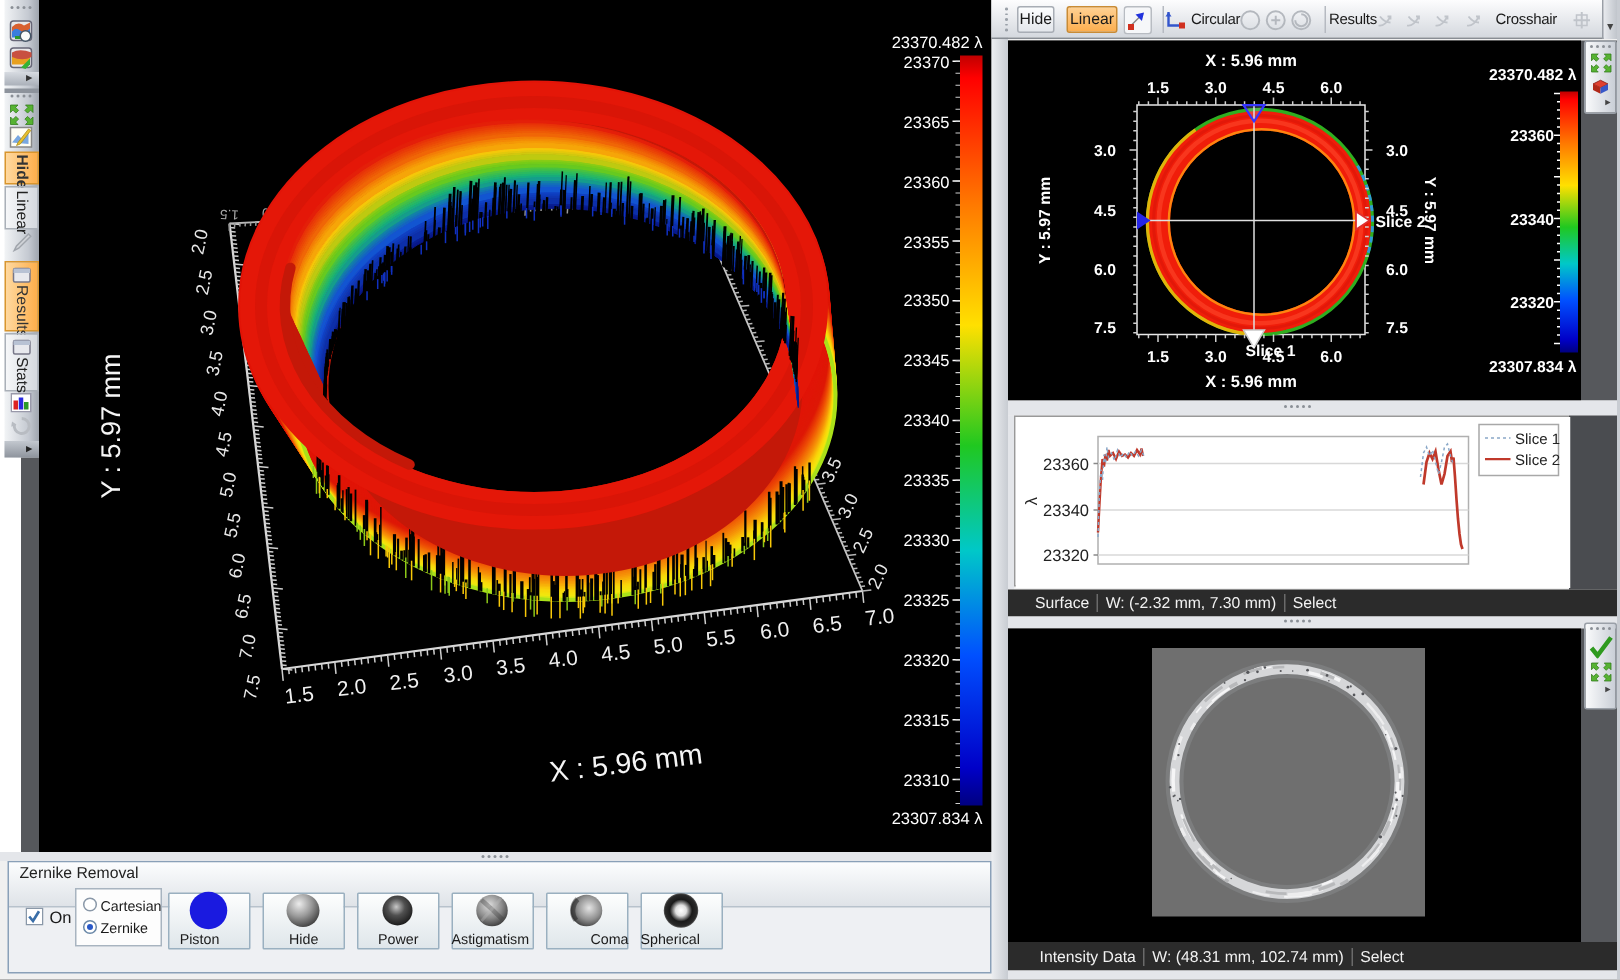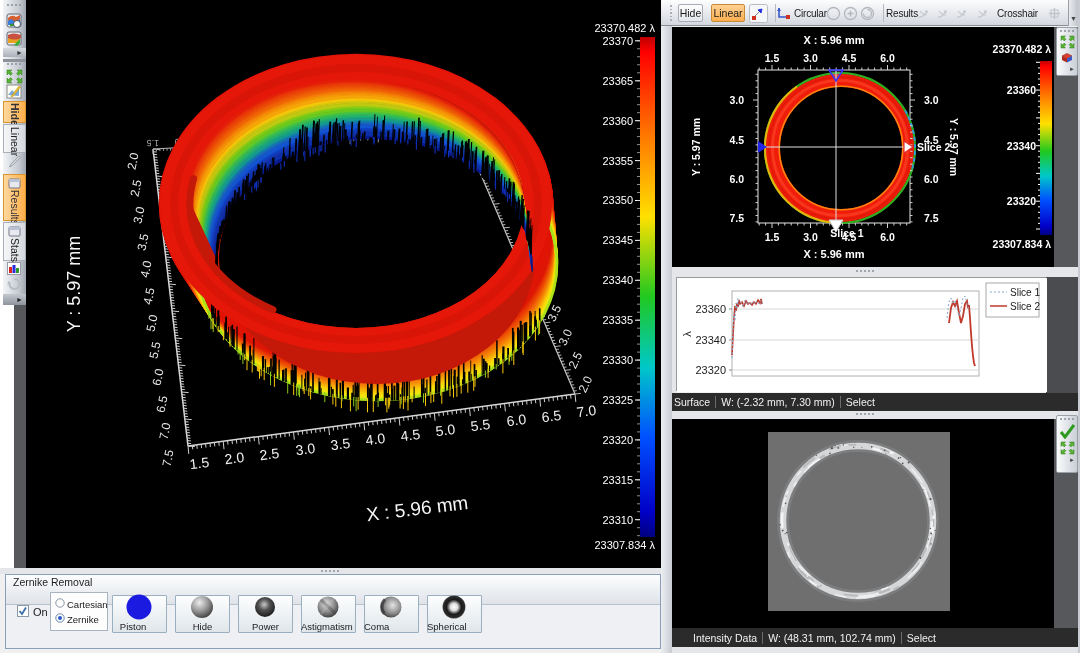--- a/index.html
+++ b/index.html
@@ -1796,21 +1796,21 @@
         <polyline points="55,80 56,50 57,35 58,42 59,25 60,31 61,20 62,27 64,24 66,29 68,22 70,27 72,24 74,27 76,23 78,26 80,23 82,26 84,22 86,27" fill="none" stroke="#8aa8c8" stroke-width="1" stroke-dasharray="2,2"></polyline>
         <polyline points="272,45 274,30 276,24 278,28 280,23 282,35 284,45 286,38 288,26 290,23 291,30 292,27 293,40 294,55 295,68 296,78 297,85 298,88" fill="none" stroke="#c0392b" stroke-width="1.8"></polyline>
         <polyline points="270,40 272,24 274,20 276,26 278,22 280,30 282,38 284,30 286,20 288,18 290,26 292,32" fill="none" stroke="#8aa8c8" stroke-width="1" stroke-dasharray="2,2"></polyline>
         <rect x="309" y="5" width="53" height="34" fill="#fff" stroke="#a8a8a8" stroke-width="1"></rect>
         <line x1="313" y1="14" x2="330" y2="14" stroke="#8aa8c8" stroke-width="1" stroke-dasharray="2,2"></line>
         <text x="333" y="18" fill="#222" font-size="10">Slice 1</text>
         <line x1="313" y1="28" x2="330" y2="28" stroke="#c0392b" stroke-width="1.5"></line>
         <text x="333" y="32" fill="#222" font-size="10">Slice 2</text>
       </svg></div>
   <div class="abs statusbar" style="left:672px;top:393px;width:406px;height:18px">
-      <span style="margin-left:2px">Surface</span>
+      <span style="margin-left:18px">Surface</span>
       <span class="sep"></span>
       <span>W: (-2.32 mm, 7.30 mm)</span>
       <span class="sep"></span>
       <span>Select</span>
     </div>
   <div class="abs" style="left:672px;top:411px;width:408px;height:8px;background:#e4e6ea"></div>
   <div class="abs dots-h" style="left:850px;top:413px;width:30px">
       <i></i>
       <i></i>
       <i></i>
@@ -2012,21 +2012,21 @@
       <defs>
         <radialGradient id="gc" cx="0.58" cy="0.42" r="0.75">
           <stop offset="0" stop-color="#e4e4e4"></stop>
           <stop offset="0.5" stop-color="#909090"></stop>
           <stop offset="1" stop-color="#181818"></stop>
         </radialGradient>
       </defs>
       <circle cx="15" cy="13" r="10.5" fill="url(#gc)"></circle>
       <path d="M9 5.5 a10.5 10.5 0 0 0 -1 14" stroke="#222" stroke-width="3.5" fill="none" opacity="0.5"></path>
     </svg>
-        <div class="abs" style="left:364px;top:621px;width:55px;text-align:left;font-size:9.5px;color:#1a1a1a">Coma</div>
+        <div class="abs" style="left:364px;top:621px;width:55px;text-align:right;font-size:9.5px;color:#1a1a1a">Coma</div>
     <div class="abs" style="left:427px;top:595px;width:55px;height:38px;background:linear-gradient(#fdfefe,#dfe6ea);border:1px solid #9ab0c0;border-radius:1px"></div>
         <svg class="abs" style="left:439px;top:594px" width="30" height="27" viewBox="0 0 30 27">
       <defs>
         <radialGradient id="gs" cx="0.5" cy="0.5" r="0.52">
           <stop offset="0" stop-color="#ffffff"></stop>
           <stop offset="0.3" stop-color="#e0e0e0"></stop>
           <stop offset="0.62" stop-color="#1a1a1a"></stop>
           <stop offset="0.88" stop-color="#2a2a2a"></stop>
           <stop offset="1" stop-color="#777"></stop>
         </radialGradient>

